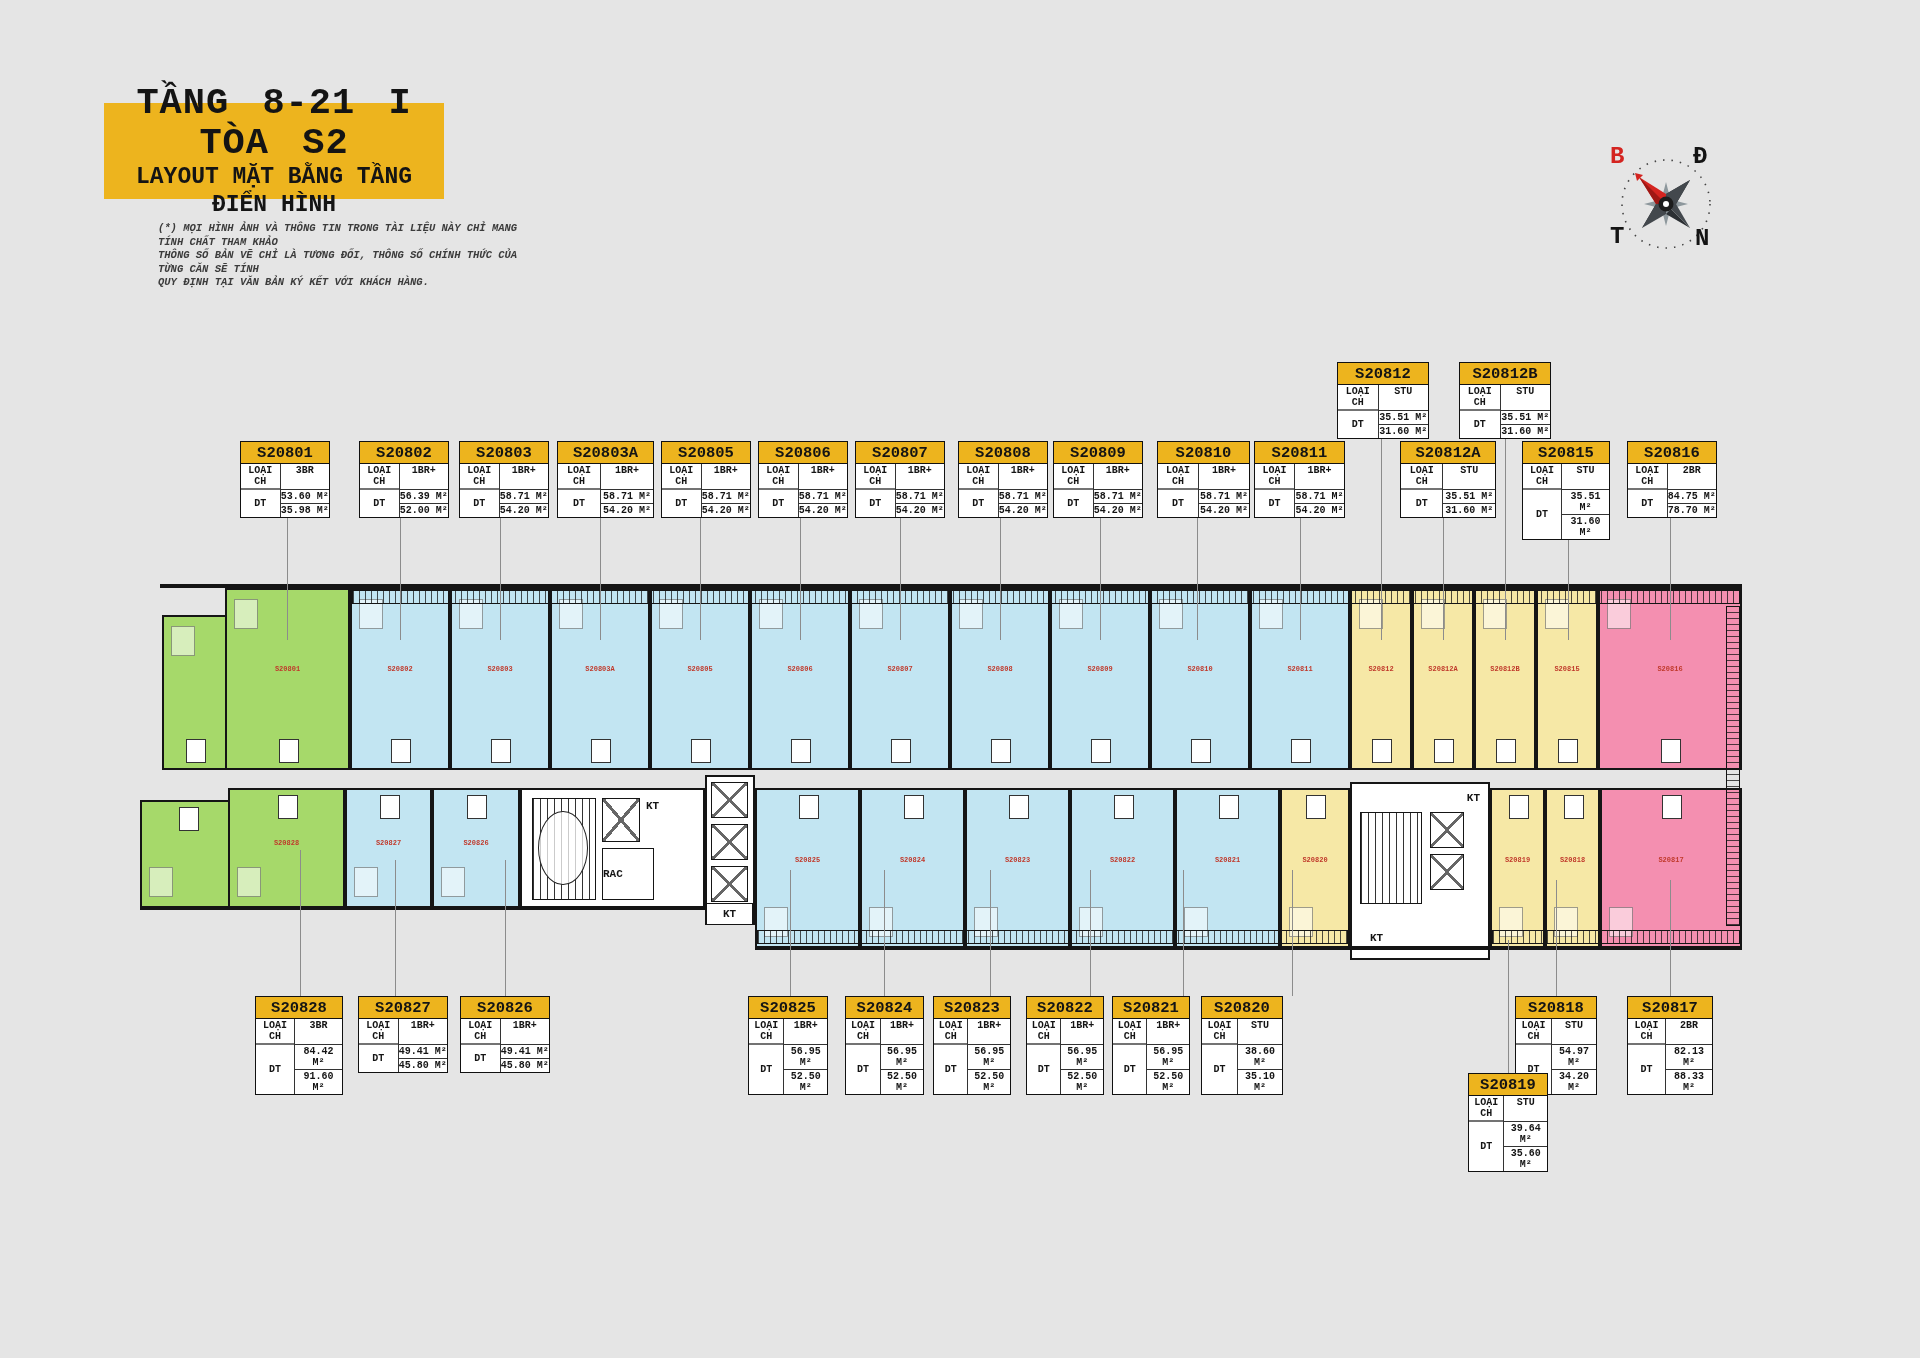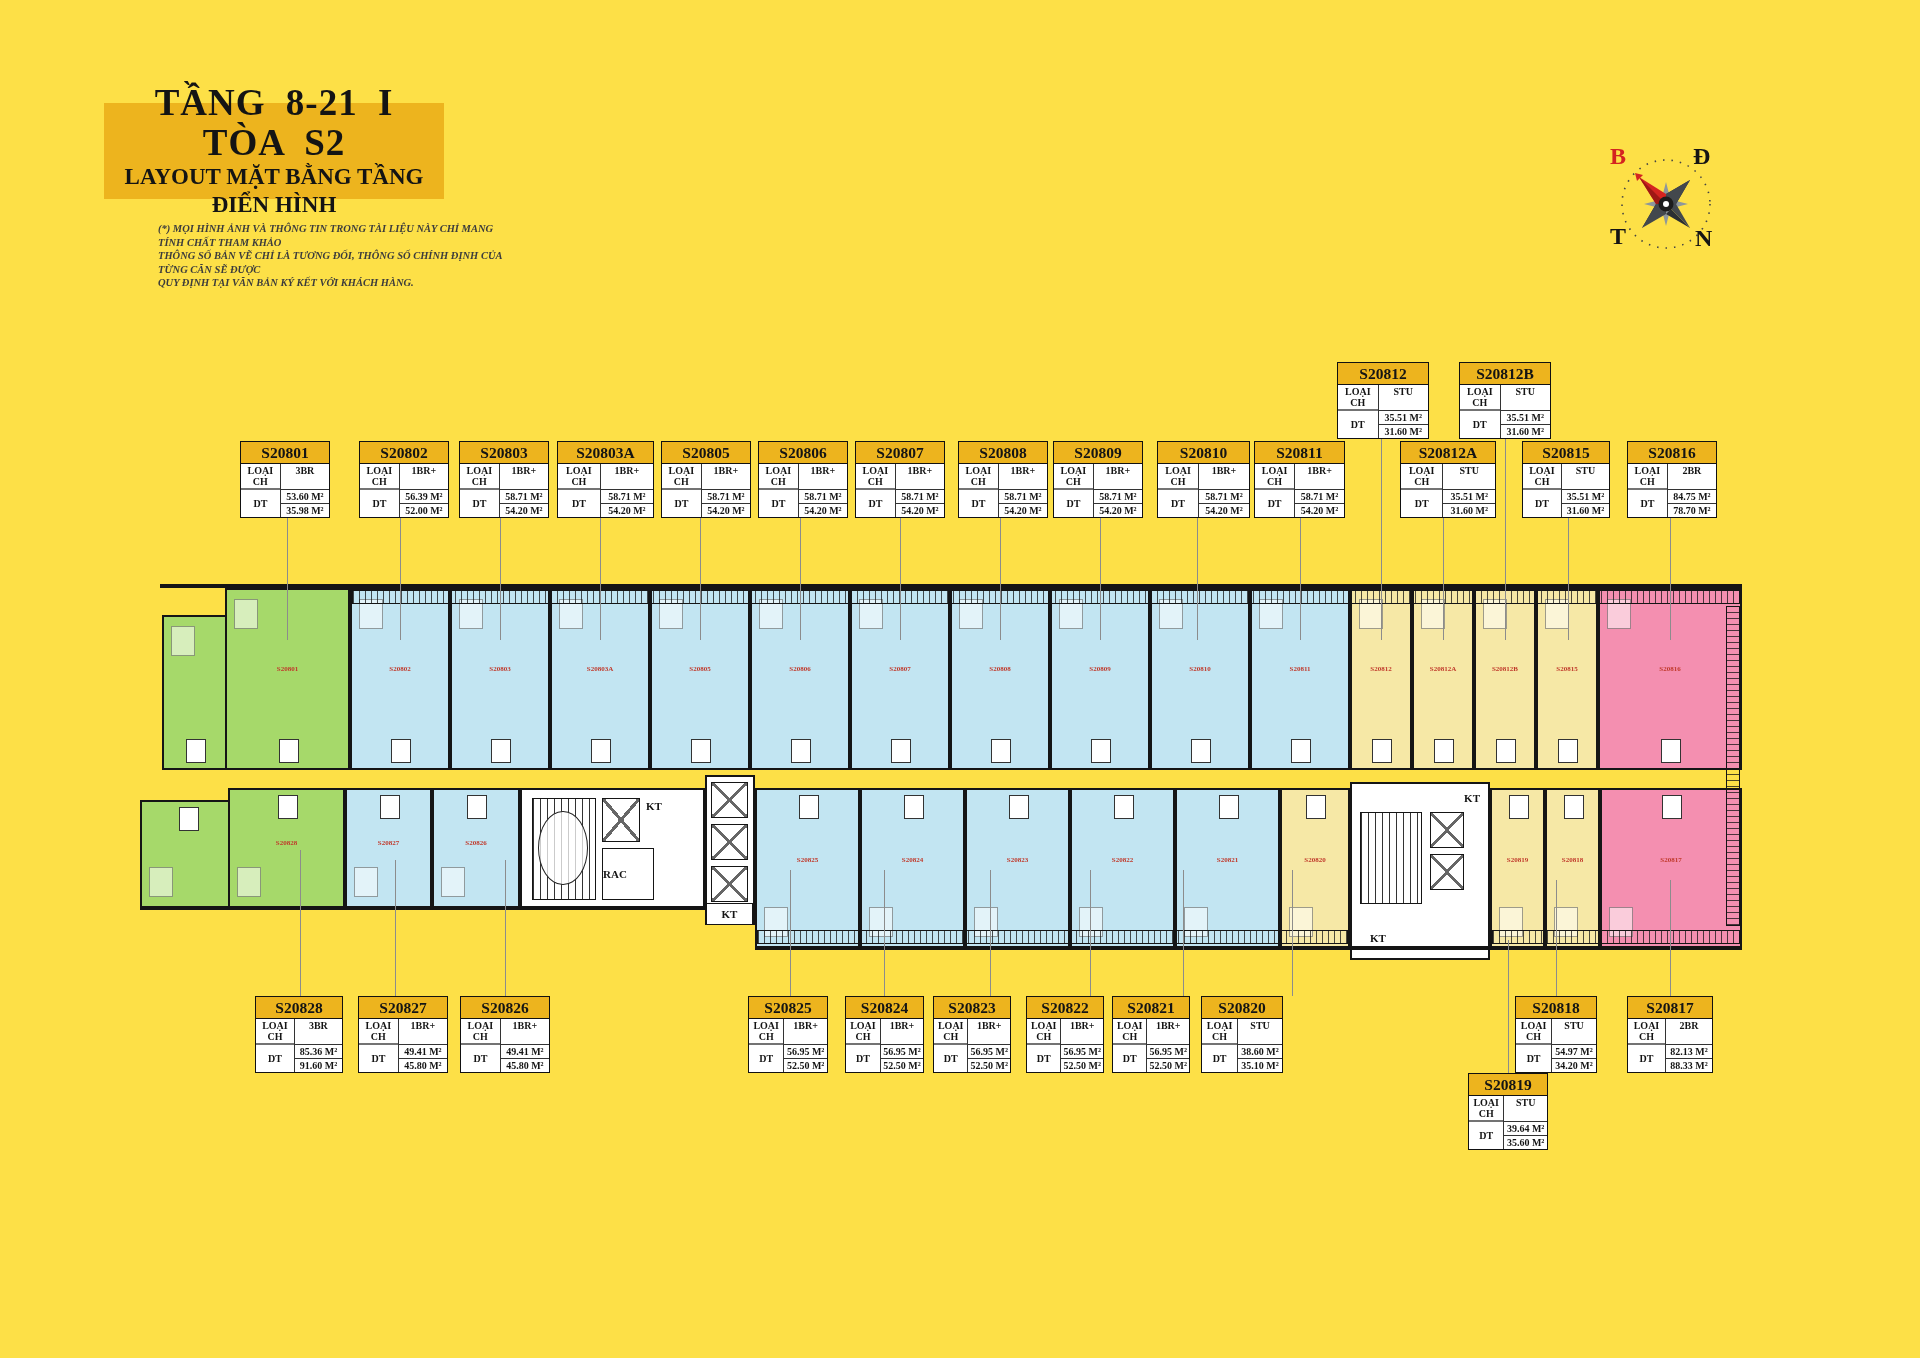--- a/index.html
+++ b/index.html
@@ -1,19 +1,19 @@
 <!DOCTYPE html>
 <html><head>
 <meta charset="utf-8">
 <style>
   * { margin:0; padding:0; box-sizing:border-box; }
   html,body { background:#ffffff; }
   #page {
-    position:relative; width:1920px; height:1358px; background:#fde047;
-    font-family:Liberation Serif, serif; overflow:hidden; color:#151515;
+    position:relative; width:1920px; height:1358px; background:#e5e5e5;
+    font-family:Liberation Mono, monospace; overflow:hidden; color:#151515;
   }
   
   #title-block {
     position:absolute; left:104px; top:103px; width:340px; height:96px;
     background:#EDB41E; display:flex; flex-direction:column; justify-content:center;
     align-items:center; text-align:center;
   }
   #title-line1 { font-size:37px; font-weight:bold; letter-spacing:1px; word-spacing:10px; color:#141414; line-height:40px;}
   #title-line2 { font-size:23px; font-weight:bold; color:#141414; line-height:28px;}
   #disclaimer {
@@ -75,21 +75,21 @@
 <body>
 
 <div id="page">
 
   <div id="title-block">
     <div id="title-line1">TẦNG 8-21 I TÒA S2</div>
     <div id="title-line2">LAYOUT MẶT BẰNG TẦNG ĐIỂN HÌNH</div>
   </div>
   <div id="disclaimer">
     <div>(*) MỌI HÌNH ẢNH VÀ THÔNG TIN TRONG TÀI LIỆU NÀY CHỈ MANG TÍNH CHẤT THAM KHẢO</div>
-    <div>THÔNG SỐ BẢN VẼ CHỈ LÀ TƯƠNG ĐỐI, THÔNG SỐ CHÍNH ĐỊNH CỦA TỪNG CĂN SẼ ĐƯỢC</div>
+    <div>THÔNG SỐ BẢN VẼ CHỈ LÀ TƯƠNG ĐỐI, THÔNG SỐ CHÍNH THỨC CỦA TỪNG CĂN SẼ TÍNH</div>
     <div>QUY ĐỊNH TẠI VĂN BẢN KÝ KẾT VỚI KHÁCH HÀNG.</div>
   </div>
 
   <div id="compass">
     <svg width="150" height="160" viewBox="0 0 150 160">
       <circle cx="73" cy="79" r="44" fill="none" stroke="#444" stroke-width="1.6" stroke-dasharray="1.5 7"></circle>
       <polygon points="95,79 77.5,74.5 73,57 68.5,74.5 51,79 68.5,83.5 73,101 77.5,83.5" fill="#8d979c"></polygon>
       <polygon points="97,55 73,69 73,79 83,79" fill="#2b2f33"></polygon>
       <polygon points="97,103 73,79 83,79 73,89" fill="#2b2f33"></polygon>
       <polygon points="49,103 73,79 73,89 63,79" fill="#2b2f33"></polygon>
@@ -420,21 +420,21 @@
         <div class="co-a1">84.75 M²</div>
         <div class="co-a2">78.70 M²</div>
       </div>
     </div>
       <div class="callout" style="left: 255px; top: 996px; width: 88px;">
       <div class="co-head">S20828</div>
       <div class="co-body">
         <div class="co-type-label">LOẠI CH</div>
         <div class="co-type">3BR</div>
         <div class="co-dt">DT</div>
-        <div class="co-a1">85.36 M²</div>
+        <div class="co-a1">84.42 M²</div>
         <div class="co-a2">91.60 M²</div>
       </div>
     </div>
       <div class="callout" style="left: 358px; top: 996px; width: 90px;">
       <div class="co-head">S20827</div>
       <div class="co-body">
         <div class="co-type-label">LOẠI CH</div>
         <div class="co-type">1BR+</div>
         <div class="co-dt">DT</div>
         <div class="co-a1">49.41 M²</div>

